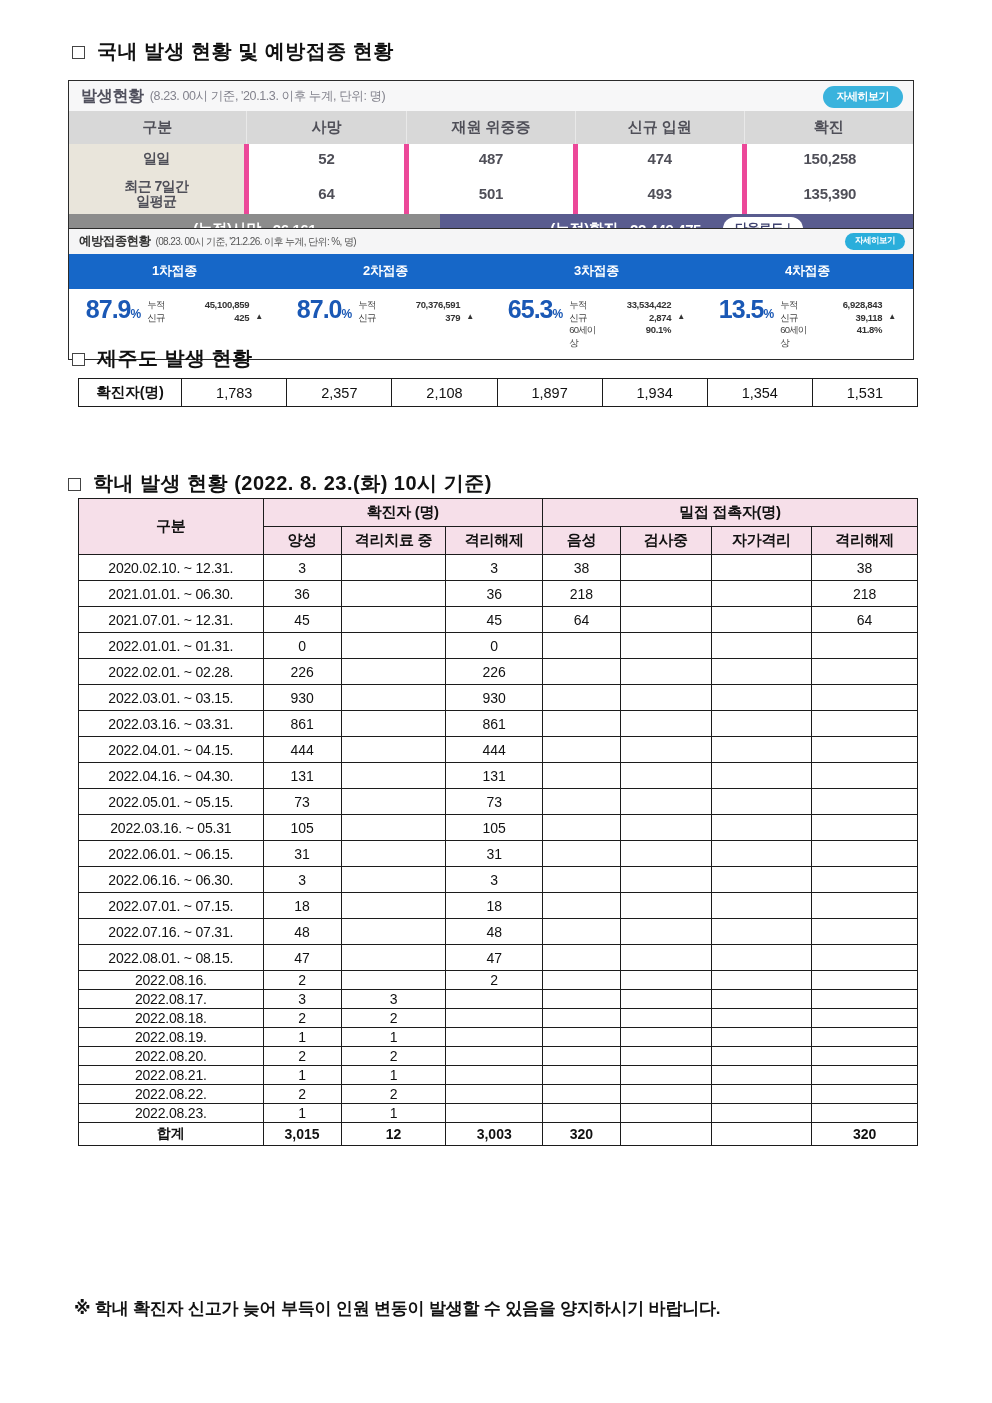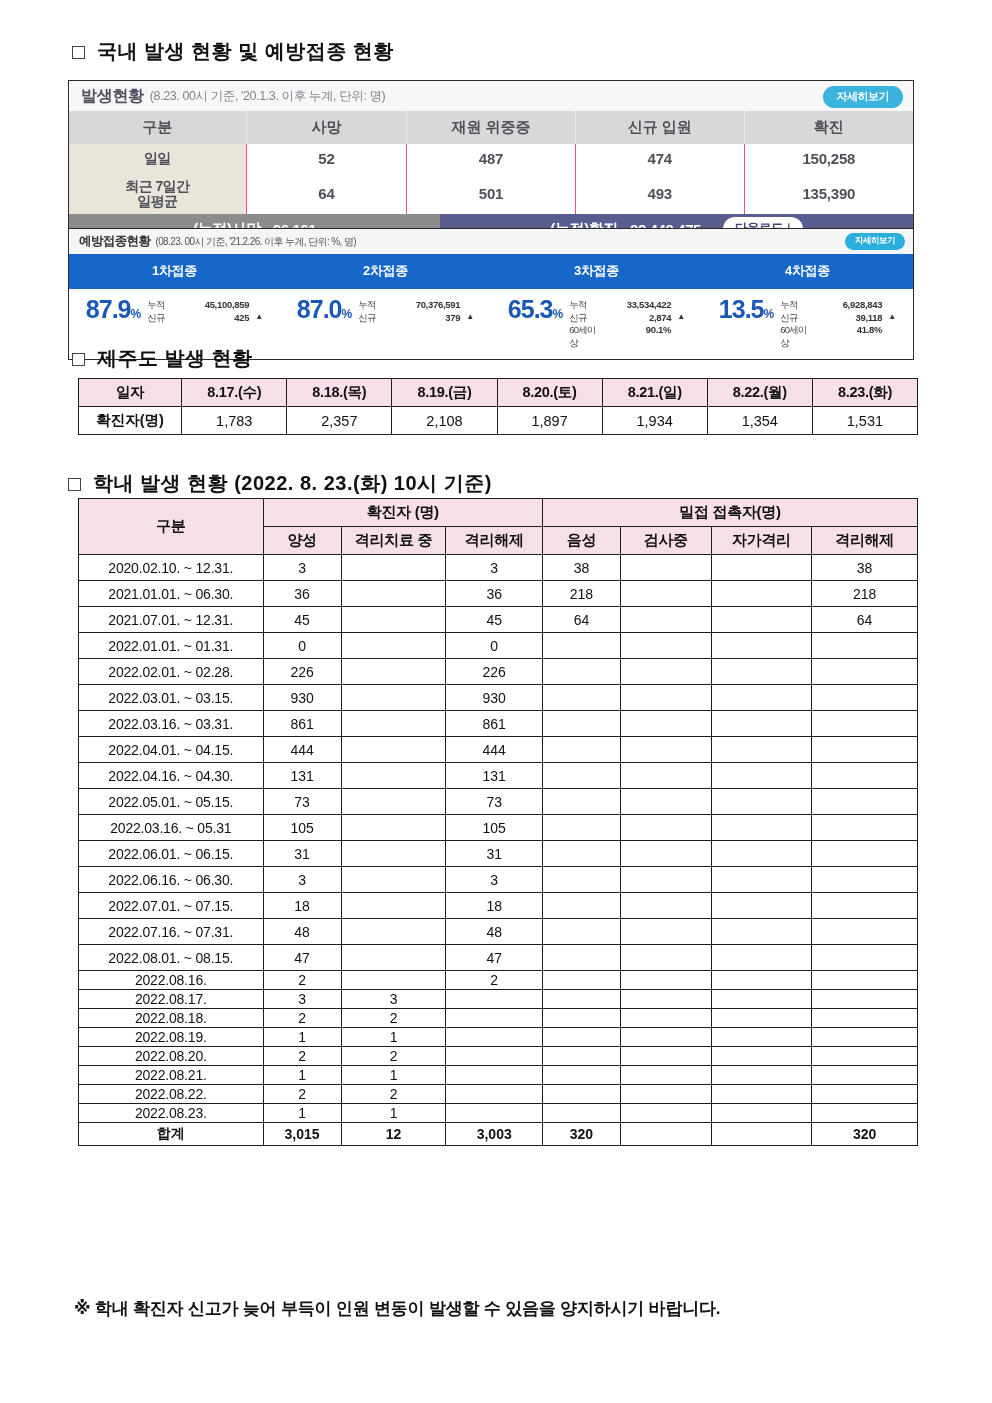--- a/index.html
+++ b/index.html
@@ -93,21 +93,21 @@
   table.occ thead th {
     background: #d4d4d4;
     font-weight: bold;
     font-size: 15px;
     border-right: 1px solid #e9e9e9;
     padding: 7px 2px;
   }
   table.occ thead th:last-child { border-right: none; }
   table.occ tbody td {
     background: #fff;
-    border-right: 1px solid #ec4899;
+    border-right: 5px solid #ec4899;
     font-weight: bold;
     letter-spacing: -0.2px;
   }
   table.occ tbody td:last-child { border-right: none; }
   table.occ tbody td.rowhead {
     background: #e7e3d8;
     font-weight: bold;
     font-size: 14px;
     line-height: 1.05;
     letter-spacing: -0.6px;
@@ -405,30 +405,20 @@
       <col style="width:12.3%">
         <col>
         <col>
         <col>
         <col>
         <col>
         <col>
         <col>
     </colgroup>
     <tbody>
-      <tr>
-        <th>일자</th>
-        <th>8.17.(수)</th>
-        <th>8.18.(목)</th>
-        <th>8.19.(금)</th>
-        <th>8.20.(토)</th>
-        <th>8.21.(일)</th>
-        <th>8.22.(월)</th>
-        <th>8.23.(화)</th>
-      </tr>
       <tr>
         <td class="rowlab">확진자(명)</td>
         <td>1,783</td>
         <td>2,357</td>
         <td>2,108</td>
         <td>1,897</td>
         <td>1,934</td>
         <td>1,354</td>
         <td>1,531</td>
       </tr>

